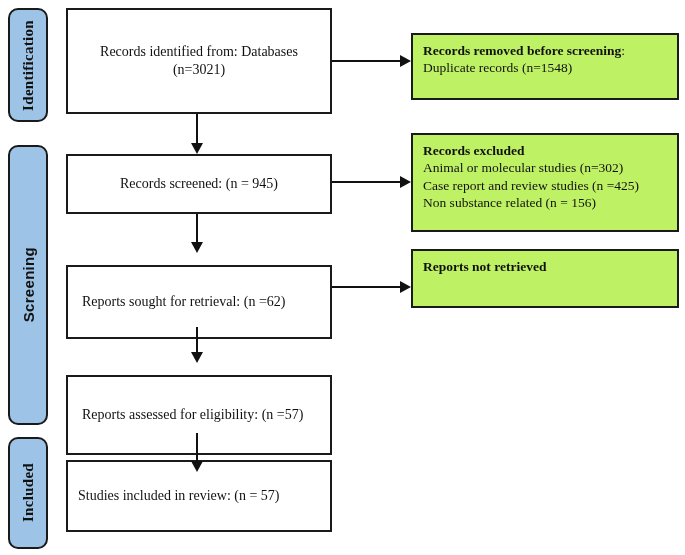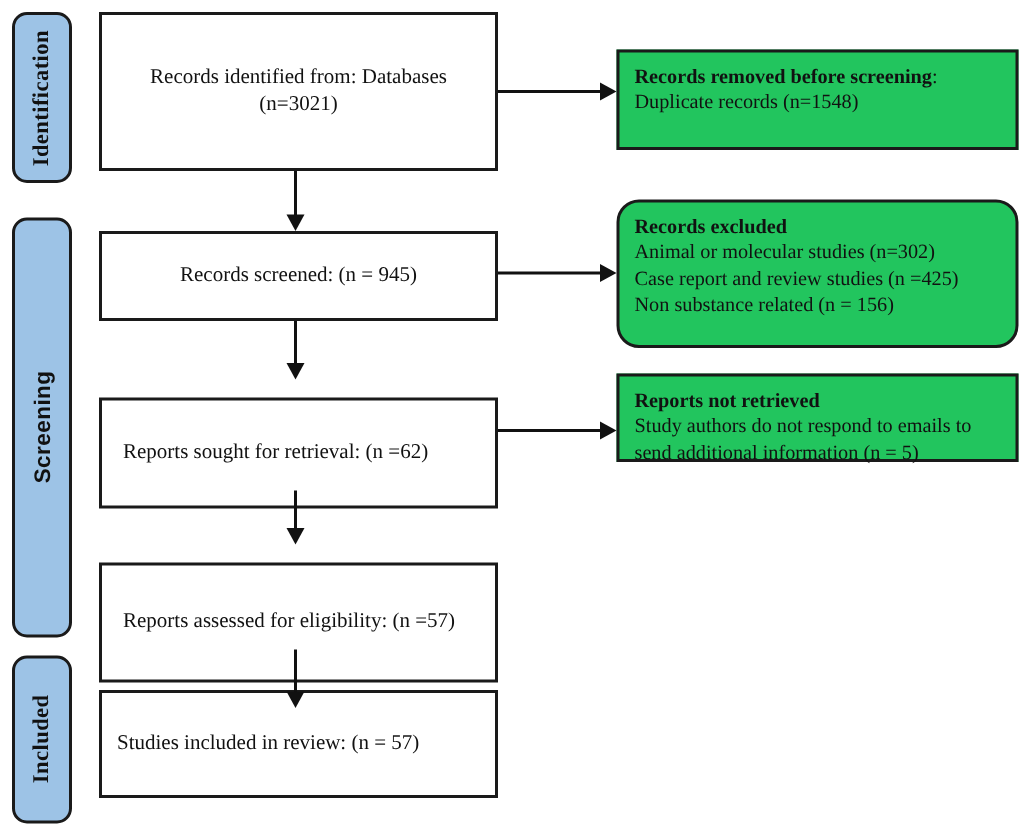--- a/index.html
+++ b/index.html
@@ -55,21 +55,21 @@
     line-height: 1.3;
   }
   .mbox.center { align-items: center; text-align: center; }
   .mbox.left   { align-items: flex-start; text-align: left; padding-left: 14px; padding-right: 23px; margin-top: 12px; }
 
   
   .sbox {
     position: absolute;
     left: 411px;
     width: 268px;
-    background: #22c55e;
+    background: #bef264;
     border: 2px solid #1a1a1a;
     box-sizing: border-box;
     padding: 7px 10px;
     font-size: 13.5px;
     line-height: 1.28;
   }
   .sbox .title { font-weight: bold; }
 
   
   .vline { position: absolute; width: 2px; background: #111; }
@@ -118,29 +118,28 @@
     <div>Reports assessed for eligibility: (n =57)</div>
   </div>
   <div class="mbox left" style="top:448px; height:72px; padding-left:10px;">
     <div>Studies included in review: (n = 57)</div>
   </div>
 
   <div class="sbox" style="top:33px; height:67px;">
     <div><span class="title">Records removed before screening</span><span>:</span></div>
     <div>Duplicate records (n=1548)</div>
   </div>
-  <div class="sbox" style="top:133px; height:99px;border-radius:15px;">
+  <div class="sbox" style="top:133px; height:99px;">
     <div class="title">Records excluded</div>
     <div>Animal or molecular studies (n=302)</div>
     <div>Case report and review studies (n =425)</div>
     <div>Non substance related (n = 156)</div>
   </div>
   <div class="sbox" style="top:249px; height:59px;">
     <div class="title">Reports not retrieved</div>
-    <div>Study authors do not respond to emails to send additional information (n = 5)</div>
   </div>
 
   <div>
     <div class="vline" style="left:196px; top:114px; height:32px;"></div>
     <div class="head-down" style="left:191px; top:143px;"></div>
   </div>
   <div>
     <div class="vline" style="left:196px; top:214px; height:31px;"></div>
     <div class="head-down" style="left:191px; top:242px;"></div>
   </div>

